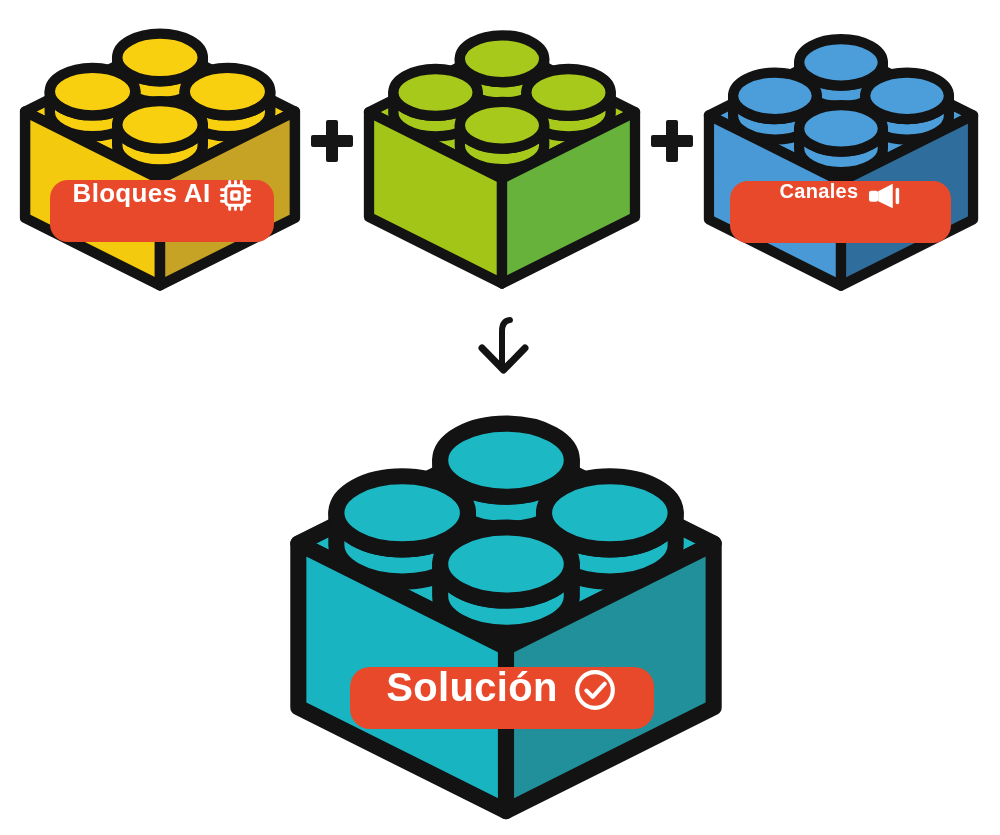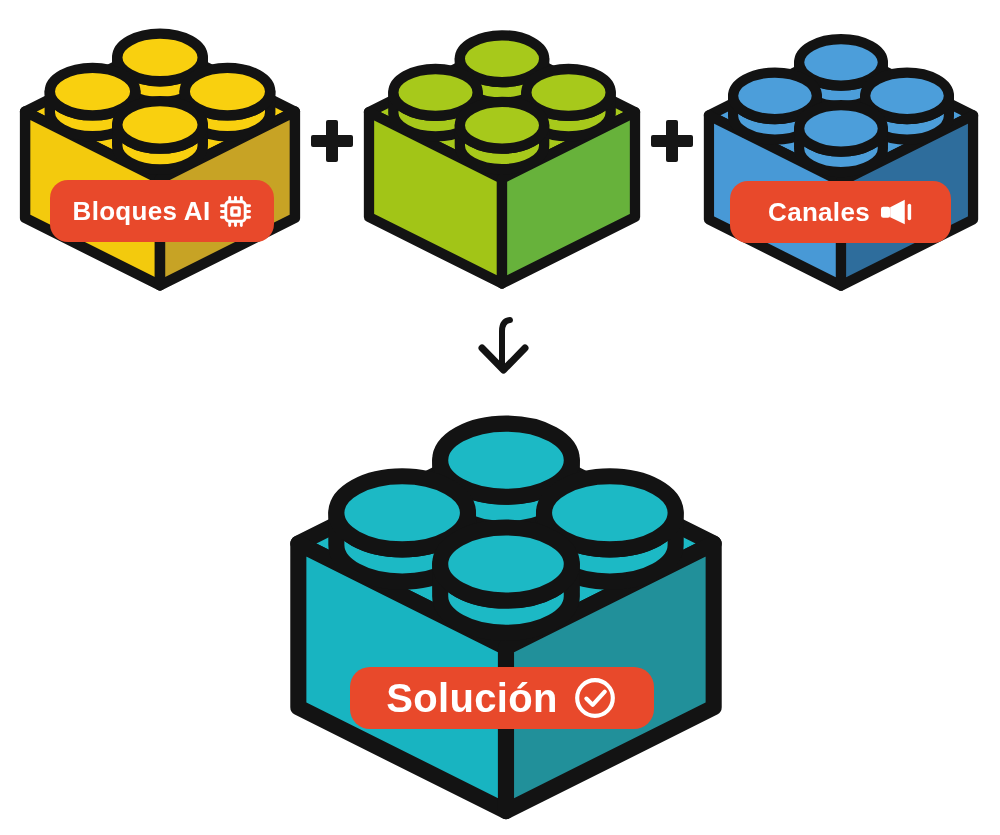--- a/index.html
+++ b/index.html
@@ -6,26 +6,26 @@
   .stage{position:relative;width:1000px;height:835px;background:#ffffff;overflow:hidden;
          font-family:"Liberation Sans",sans-serif;}
   .brick{position:absolute;}
   .brick .ink{stroke-width:11;stroke-linejoin:round;stroke-linecap:round;}
   
   .brick-ai{left:8px;top:8px;width:304px;height:285px;}
   .brick-no-ai{left:352px;top:10px;width:300px;height:281px;}
   .brick-canales{left:692px;top:14px;width:298px;height:279px;}
   .brick-solucion{left:272px;top:384px;width:468px;height:439px;}
   
-  .pill{position:absolute;display:flex;align-items:center;justify-content:center;
+  .pill{position:absolute;display:flex;justify-content:center;
         gap:10px;border-radius:18px;color:#ffffff;font-weight:700;}
   .pill .lbl{line-height:1;letter-spacing:.3px;white-space:nowrap;}
   .pill-ai{left:50px;top:180px;width:224px;height:62px;font-size:26px;}
   .pill-no-ai{left:376px;top:180px;width:252px;height:61px;font-size:26px;}
-  .pill-canales{left:730px;top:181px;width:221px;height:62px;font-size:26px;}
+  .pill-canales{left:730px;top:181px;width:221px;height:62px;font-size:20px;}
   .pill-solucion{left:350px;top:667px;width:304px;height:62px;font-size:40px;border-radius:20px;gap:14px;}
   .pill svg{display:block;flex:0 0 auto;}
   
   .plus{position:absolute;width:46px;height:46px;}
   .plus .ph{position:absolute;left:2px;right:2px;top:17px;height:12px;background:#161616;border-radius:2px;}
   .plus .pv{position:absolute;top:2px;bottom:2px;left:17px;width:12px;background:#161616;border-radius:2px;}
   .plus-1{left:309px;top:118px;}
   .plus-2{left:649px;top:118px;}
   
   .arrow{position:absolute;left:468px;top:310px;width:74px;height:74px;}

